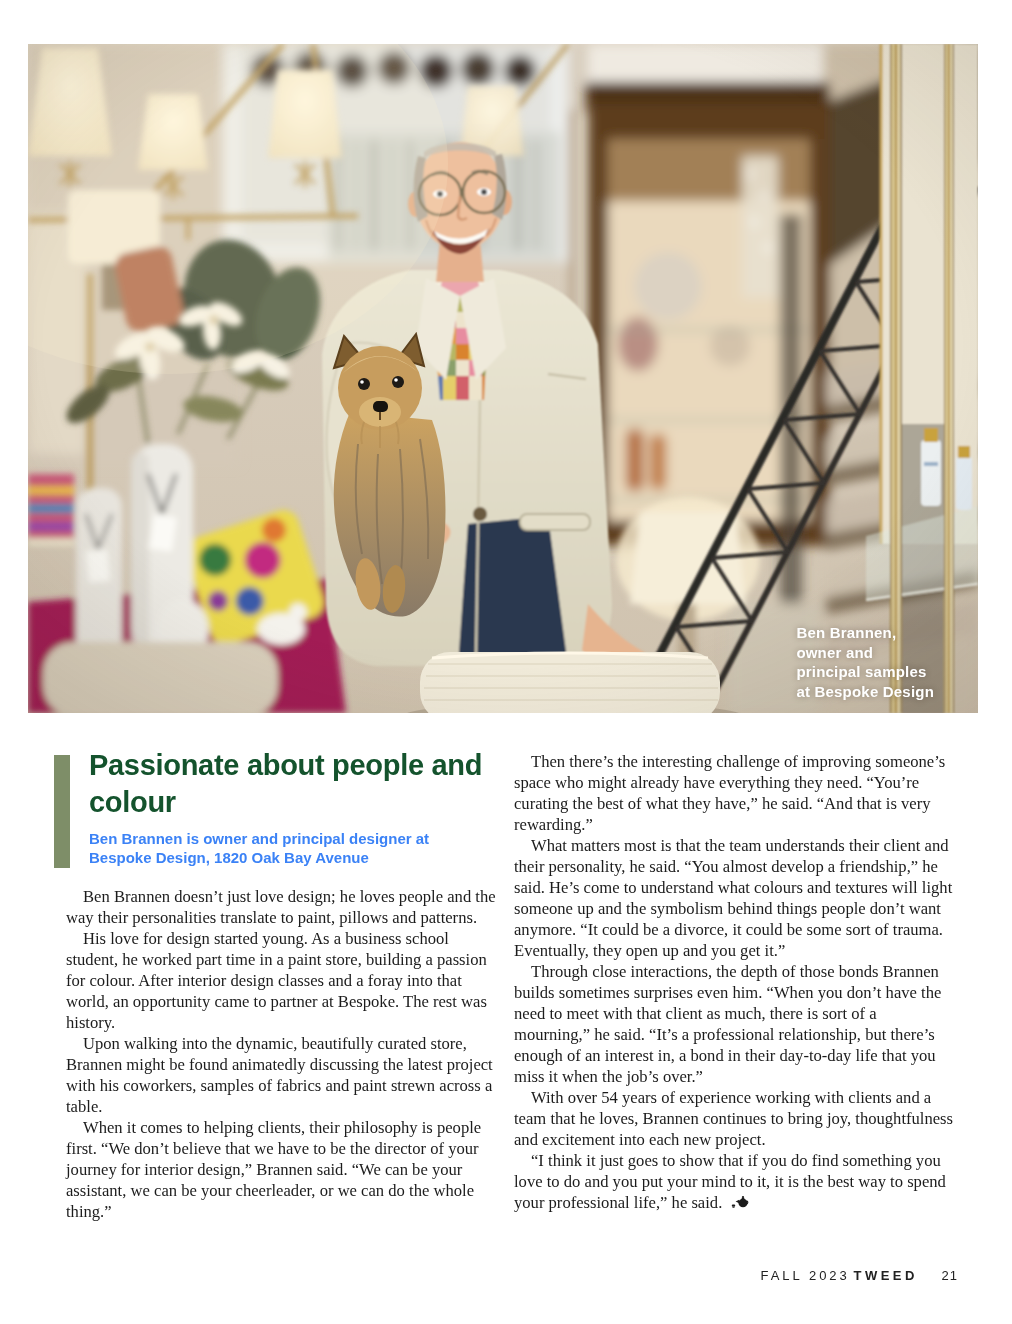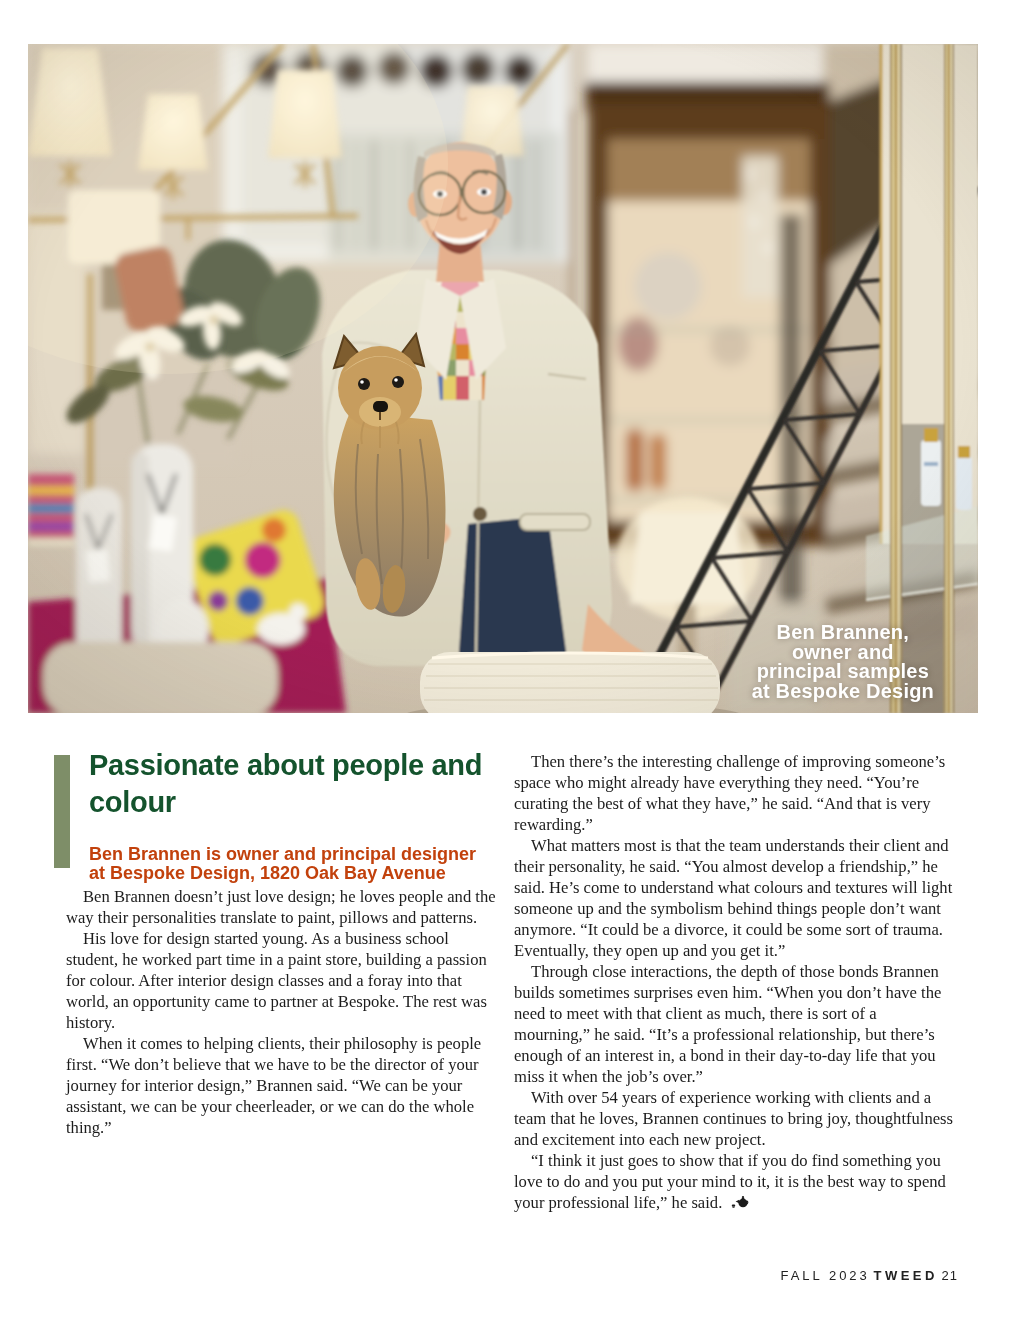--- a/index.html
+++ b/index.html
@@ -1,44 +1,44 @@
 <!DOCTYPE html>
 <html><head>
 <meta charset="utf-8">
 <style>
   html,body{margin:0;padding:0;background:#ffffff;}
   .page{position:relative;width:1012px;height:1324px;background:#ffffff;overflow:hidden;
         font-family:"Liberation Serif", serif;}
   
   .photo{position:absolute;left:28px;top:44px;width:950px;height:669px;overflow:hidden;background:#d8cdbc;}
   .photo svg{display:block;}
-  .photo-caption{position:absolute;right:44px;bottom:12px;text-align:center;color:#ffffff;
-        font-family:"Liberation Sans", sans-serif;font-size:20px;line-height:19.5px;font-weight:700;
+  .photo-caption{position:absolute;right:44px;bottom:12px;text-align:left;color:#ffffff;
+        font-family:"Liberation Sans", sans-serif;font-size:15px;line-height:19.5px;font-weight:700;
         letter-spacing:.2px;text-shadow:0 0 6px rgba(40,30,20,.35);}
   .photo-caption span{display:block;}
   
   .headline-block{position:absolute;left:54px;top:753px;width:440px;}
   .headline-bar{position:absolute;left:0;top:2px;width:16px;height:113px;background:#7e8e68;}
   .headline{position:absolute;left:35px;top:-6px;width:420px;margin:0;color:#14532d;
         font-family:"Liberation Sans", sans-serif;font-weight:700;font-size:29px;line-height:37px;
         letter-spacing:-.3px;}
-  .subhead{position:absolute;left:35px;top:92px;width:392px;margin:0;color:#c2410c;
-        font-family:"Liberation Sans", sans-serif;font-weight:700;font-size:18px;line-height:19px;}
+  .subhead{position:absolute;left:35px;top:76px;width:392px;margin:0;color:#3b82f6;
+        font-family:"Liberation Sans", sans-serif;font-weight:700;font-size:15px;line-height:19px;}
   
   .col{position:absolute;color:#1c1c1c;}
   .col-left{left:66px;top:886px;width:437px;}
   .col-right{left:514px;top:751px;width:441px;}
   p.body{margin:0;font-size:16.6px;line-height:21px;text-indent:17px;}
   .endmark-icon{display:inline-block;vertical-align:-1px;margin-left:5px;}
   
   .footer{position:absolute;right:54px;top:1268px;font-family:"Liberation Sans", sans-serif;
         font-size:13px;color:#222222;white-space:nowrap;}
   .footer .issue{letter-spacing:3px;}
   .footer .mag{font-weight:700;letter-spacing:3.5px;margin-left:0;}
-  .footer .pg{letter-spacing:1px;}
+  .footer .pg{margin-left:20px;letter-spacing:1px;}
 </style>
 </head>
 <body>
 
 <div class="page">
 
   <div class="photo">
     <svg width="950" height="669" viewBox="0 0 950 669">
       <defs>
         <filter id="b6" x="-20%" y="-20%" width="140%" height="140%">
@@ -416,20 +416,21 @@
 
   <div class="headline-block">
     <div class="headline-bar"></div>
     <h1 class="headline">Passionate about people and colour</h1>
     <h2 class="subhead">Ben Brannen is owner and principal designer at Bespoke Design, 1820 Oak Bay Avenue</h2>
   </div>
 
   <div class="col col-left">
     <p class="body">Ben Brannen doesn’t just love design; he loves people and the way their personalities translate to paint, pillows and patterns.</p>
     <p class="body">His love for design started young. As a business school student, he worked part time in a paint store, building a passion for colour. After interior design classes and a foray into that world, an opportunity came to partner at Bespoke. The rest was history.</p>
+    <p class="body">Upon walking into the dynamic, beautifully curated store, Brannen might be found animatedly discussing the latest project with his coworkers, samples of fabrics and paint strewn across a table.</p>
     <p class="body">When it comes to helping clients, their philosophy is people first. “We don’t believe that we have to be the director of your journey for interior design,” Brannen said. “We can be your assistant, we can be your cheerleader, or we can do the whole thing.”</p>
   </div>
 
   <div class="col col-right">
     <p class="body">Then there’s the interesting challenge of improving someone’s space who might already have everything they need. “You’re curating the best of what they have,” he said. “And that is very rewarding.”</p>
     <p class="body">What matters most is that the team understands their client and their personality, he said. “You almost develop a friendship,” he said. He’s come to understand what colours and textures will light someone up and the symbolism behind things people don’t want anymore. “It could be a divorce, it could be some sort of trauma. Eventually, they open up and you get it.”</p>
     <p class="body">Through close interactions, the depth of those bonds Brannen builds sometimes surprises even him. “When you don’t have the need to meet with that client as much, there is sort of a mourning,” he said. “It’s a professional relationship, but there’s enough of an interest in, a bond in their day-to-day life that you miss it when the job’s over.”</p>
     <p class="body">With over 54 years of experience working with clients and a team that he loves, Brannen continues to bring joy, thoughtfulness and excitement into each new project.</p>
     <p class="body">
       <span>“I think it just goes to show that if you do find something you love to do and you put your mind to it, it is the best way to spend your professional life,” he said.</span>

